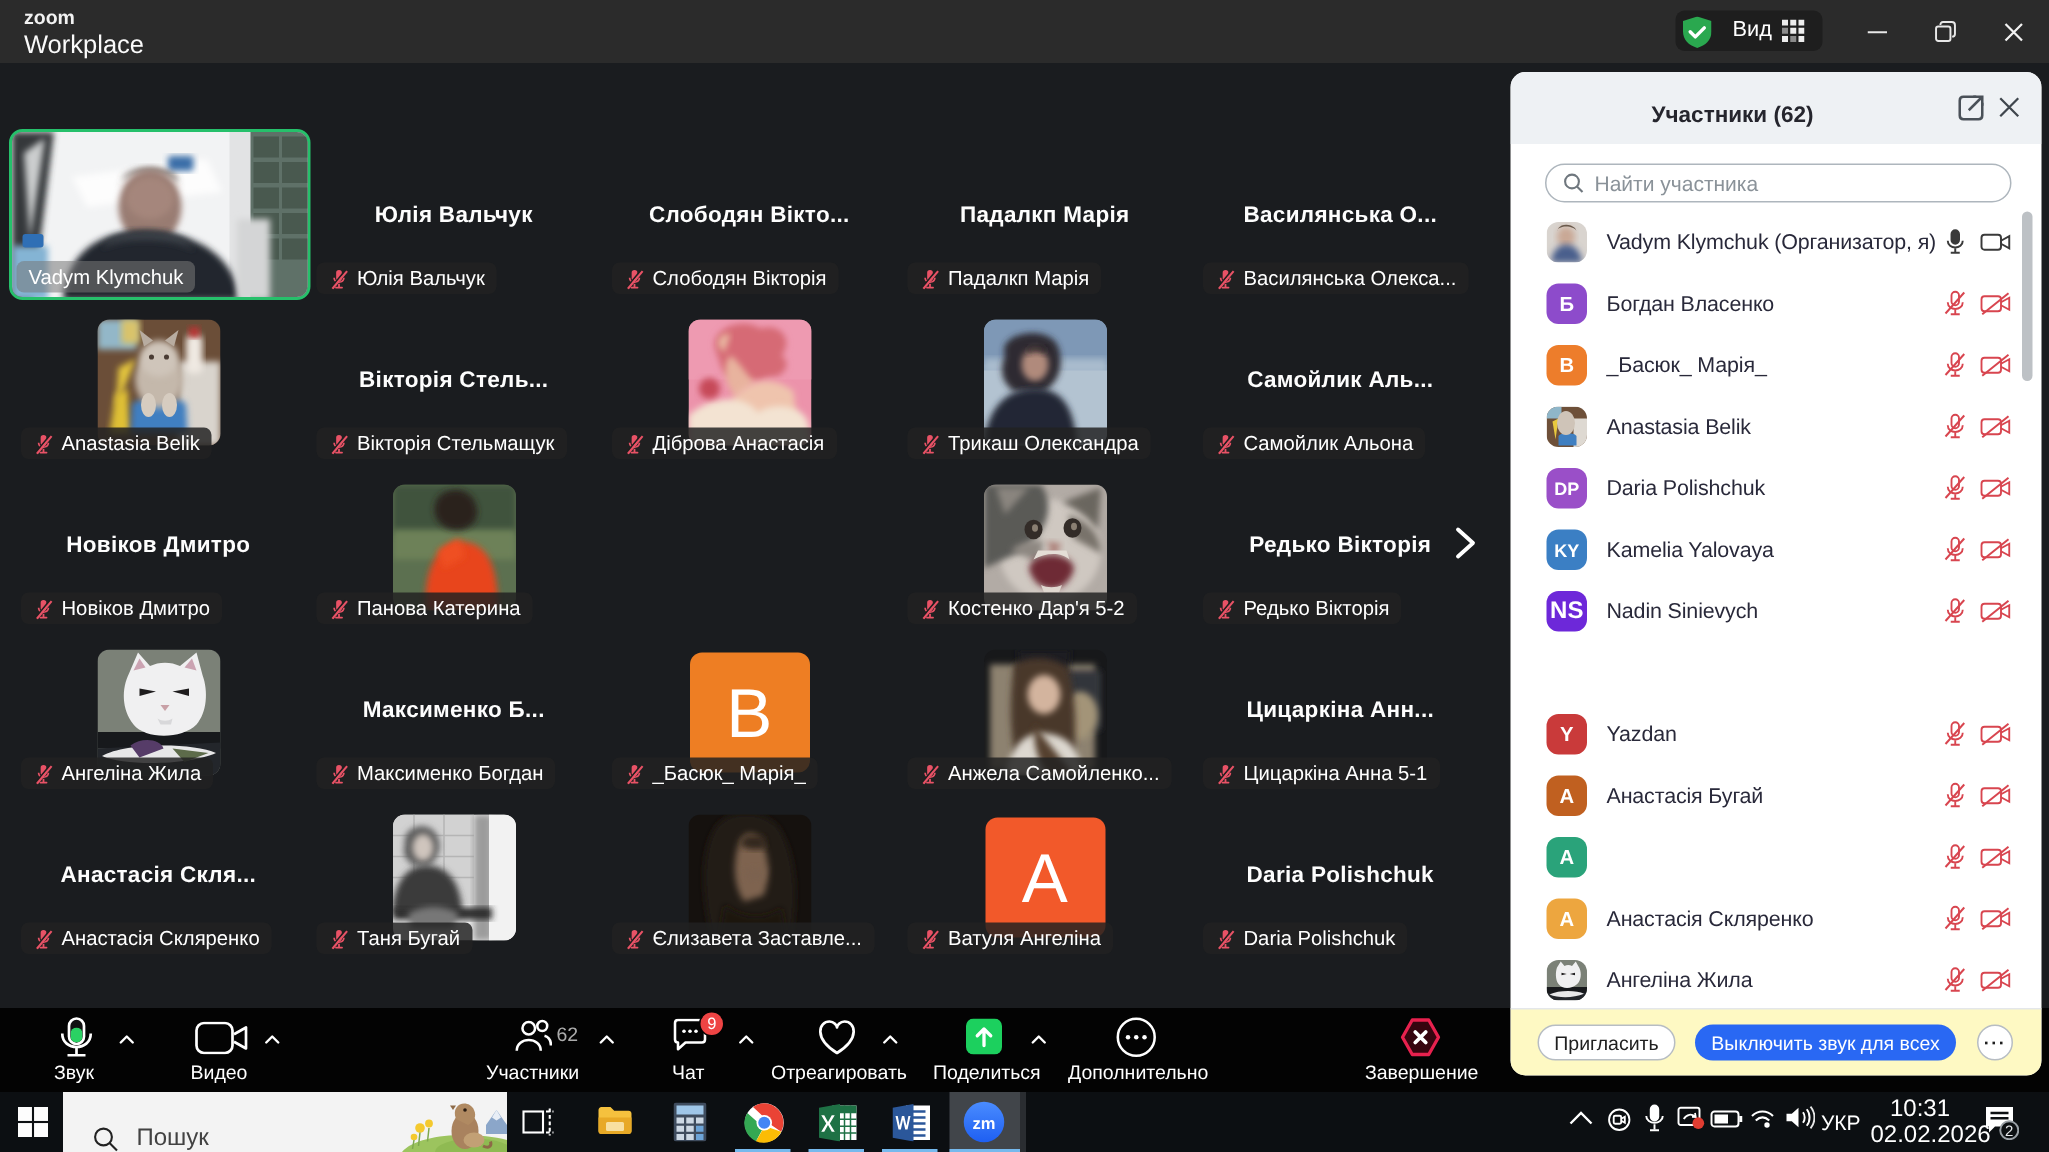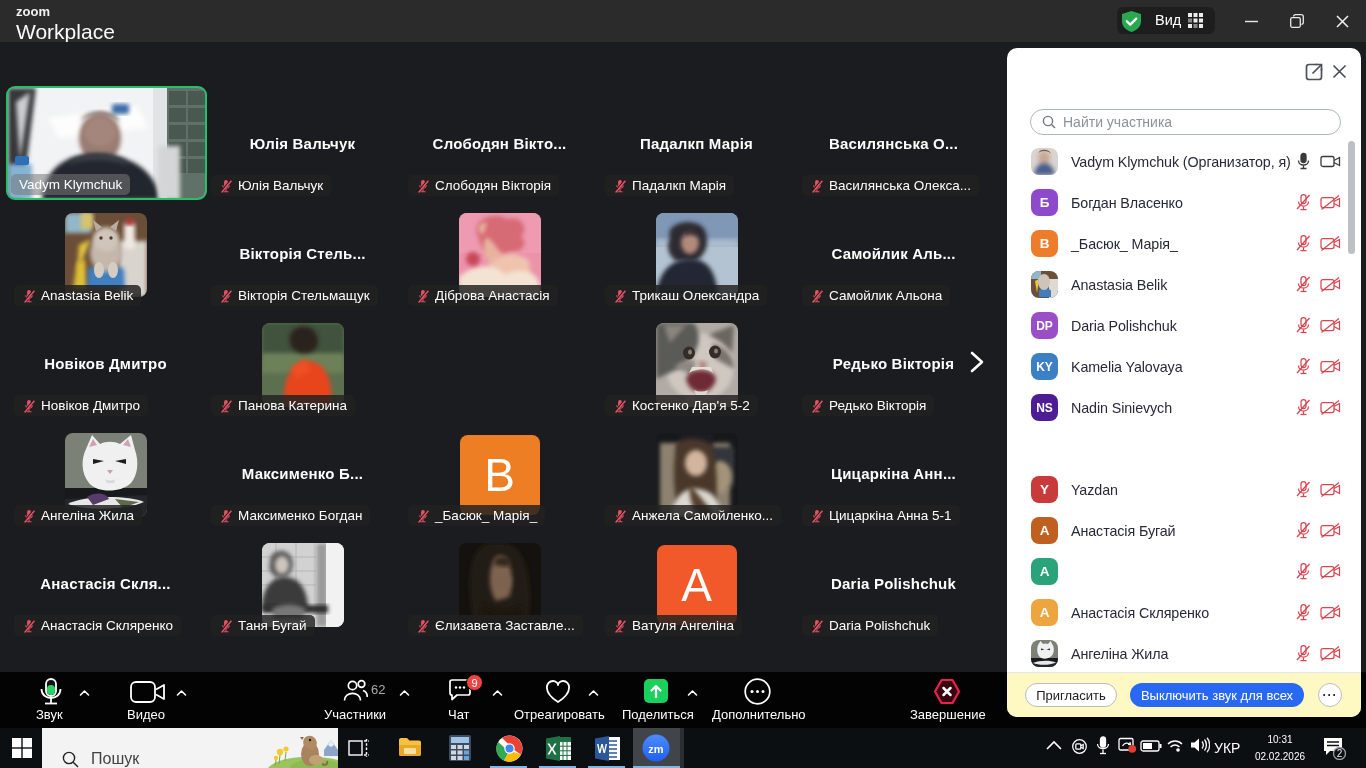--- a/index.html
+++ b/index.html
@@ -1,20 +1,20 @@
 <!DOCTYPE html>
 <html><head><meta charset="utf-8">
 <style>
 *{margin:0;padding:0;box-sizing:border-box}
 html,body{width:1366px;height:768px;overflow:hidden;background:#1a1c1f;font-family:"Liberation Sans",sans-serif;-webkit-font-smoothing:antialiased}
 #stage{position:relative;width:1366px;height:768px}
 #topbar{position:absolute;left:0;top:0;width:1366px;height:42px;background:#2b2b2b}
 #logo{position:absolute;left:16px;top:5px;color:#fff;line-height:1}
 #logo .z{font-size:13px;font-weight:700;color:#f2f2f2}
-#logo .w{font-size:21px;font-weight:400;margin-top:3px;color:#fafafa}
+#logo .w{font-size:17px;font-weight:400;margin-top:3px;color:#fafafa}
 #vidpill{position:absolute;left:1117px;top:7px;width:98px;height:27px;background:#1e1e1e;border-radius:6px}
 .wbtn{position:absolute;top:0;width:44px;height:42px;display:flex;align-items:center;justify-content:center}
 #main{position:absolute;left:0;top:42px;width:1366px;height:630px;background:#1a1c1f}
 .tile{position:absolute;width:197px;height:110px}
 .tname{position:absolute;left:0;top:0;width:100%;height:100%;display:flex;align-items:center;justify-content:center;color:#fdfdfd;font-size:15px;font-weight:700;letter-spacing:.2px}
 .pill{position:absolute;left:7px;bottom:2px;height:21px;max-width:184px;background:rgba(33,33,33,.84);border-radius:5px;display:flex;align-items:center;padding:0 8px;color:#fff;font-size:13.5px;white-space:nowrap;overflow:hidden}
 .pill svg{margin-right:5px;flex:0 0 auto}
 .av{position:absolute;left:50%;top:15px;transform:translateX(-50%);width:82px;height:84px;border-radius:8px;overflow:hidden}
 .letterav{display:flex;align-items:center;justify-content:center;color:#fff;font-size:46px;font-weight:400}
 .chev{position:absolute;left:963px;top:307px;width:26px;height:26px}
@@ -26,21 +26,21 @@
 .pnm{position:absolute;left:64px;top:0;height:41px;display:flex;align-items:center;color:#29293a;font-size:14.3px;letter-spacing:-0.1px;white-space:nowrap}
 .pic1{position:absolute;left:287px;top:11px}
 .pic2{position:absolute;left:313px;top:11px}
 #pfoot{position:absolute;left:0;bottom:0;width:100%;height:45px;border-top:1px solid #e4e7ea;background:#fef9c3}
 .btn{position:absolute;top:10px;height:24px;border-radius:12px;display:flex;align-items:center;justify-content:center;font-size:13px}
 #scrl{position:absolute;right:6px;top:93px;width:7px;height:113px;background:#bdc1c5;border-radius:4px}
 #ztool{position:absolute;left:0;top:672px;width:1366px;height:56px;background:#030303}
 .zit{position:absolute;top:672px;color:#fff;font-size:13px;white-space:nowrap;z-index:2}
 #tbar{position:absolute;left:0;top:728px;width:1366px;height:40px;background:#0c0f12}
 .uline{position:absolute;top:766px;height:2px;background:#76b9ed;z-index:3}
-#clock{position:absolute;left:1247px;top:731px;width:66px;text-align:center;color:#fff;font-size:10px;line-height:17px;z-index:3}
+#clock{position:absolute;left:1247px;top:731px;width:66px;text-align:center;color:#fff;font-size:16px;line-height:17px;z-index:3}
 </style></head>
 <body>
 <div id="stage">
 
 <div id="topbar">
   <div id="logo">
         <div class="z">zoom</div>
         <div class="w">Workplace</div>
       </div>
   <div id="vidpill"></div>
@@ -630,20 +630,21 @@
             <path d="M2.6 13.5 L12.4 1.7" stroke="#e85266" stroke-width="1.4"></path>
           </svg>
           <span>Daria Polishchuk</span>
         </div>
       </div>
       <svg class="chev" viewBox="0 0 26 26">
         <path d="M9 4 L19 13 L9 22" stroke="#fff" stroke-width="2.6" fill="none" stroke-linecap="round" stroke-linejoin="round"></path>
       </svg>
     </div>
 <div id="panel">
+      <div id="phead">Участники (62)</div>
       <div id="srch"><svg style="margin-left:11px;margin-right:7px" width="14" height="14" viewBox="0 0 14 14">
           <circle cx="6" cy="6" r="4.6" fill="none" stroke="#6f777e" stroke-width="1.4"></circle>
           <path d="M9.3 9.3 L13 13" stroke="#6f777e" stroke-width="1.4"></path>
         </svg>Найти участника</div>
       <svg style="position:absolute;left:298px;top:15px" width="18" height="18" viewBox="0 0 18 18">
         <path d="M12.5 1.5 H4 C2.3 1.5 1.5 2.3 1.5 4 V14 C1.5 15.7 2.3 16.5 4 16.5 H14 C15.7 16.5 16.5 15.7 16.5 14 V5.5" fill="none" stroke="#4a5158" stroke-width="1.7"></path>
         <path d="M7.5 10.5 L16 2 M10.5 1.5 H16.5 V7.5" fill="none" stroke="#4a5158" stroke-width="1.7"></path>
       </svg>
       <svg style="position:absolute;left:325px;top:16px" width="15" height="15" viewBox="0 0 15 15">
         <path d="M1.5 1.5 L13.5 13.5 M13.5 1.5 L1.5 13.5" stroke="#3f464d" stroke-width="1.5"></path>
@@ -786,21 +787,21 @@
           </svg></div>
         <div class="pic2"><svg width="21" height="19" viewBox="0 0 21 19">
             <g stroke="#d8454f" stroke-width="1.25" fill="none">
               <rect x="1" y="4.5" width="13" height="10" rx="2"></rect>
               <path d="M14 8.5 L19.5 5.5 V13.5 L14 10.5"></path>
             </g>
             <path d="M1.5 16.5 L19 2.5" stroke="#d8454f" stroke-width="1.3"></path>
           </svg></div>
       </div>
       <div class="prow" style="top:339px">
-        <div class="pav" style="background:#4c1d95;font-size:12px">NS</div>
+        <div class="pav" style="background:#6d28d9;font-size:16px">NS</div>
         <div class="pnm">Nadin Sinievych</div>
         <div class="pic1"><svg width="19" height="19" viewBox="0 0 19 19">
             <g stroke="#d8454f" stroke-width="1.25" fill="none">
               <rect x="7" y="1.5" width="5" height="9" rx="2.5"></rect>
               <path d="M4.5 8.5 C4.5 14.5 14.5 14.5 14.5 8.5"></path>
               <path d="M9.5 13.5 V16.5"></path>
               <path d="M6.5 16.5 H12.5"></path>
             </g>
             <path d="M3 16 L15.5 2" stroke="#d8454f" stroke-width="1.3"></path>
           </svg></div>

